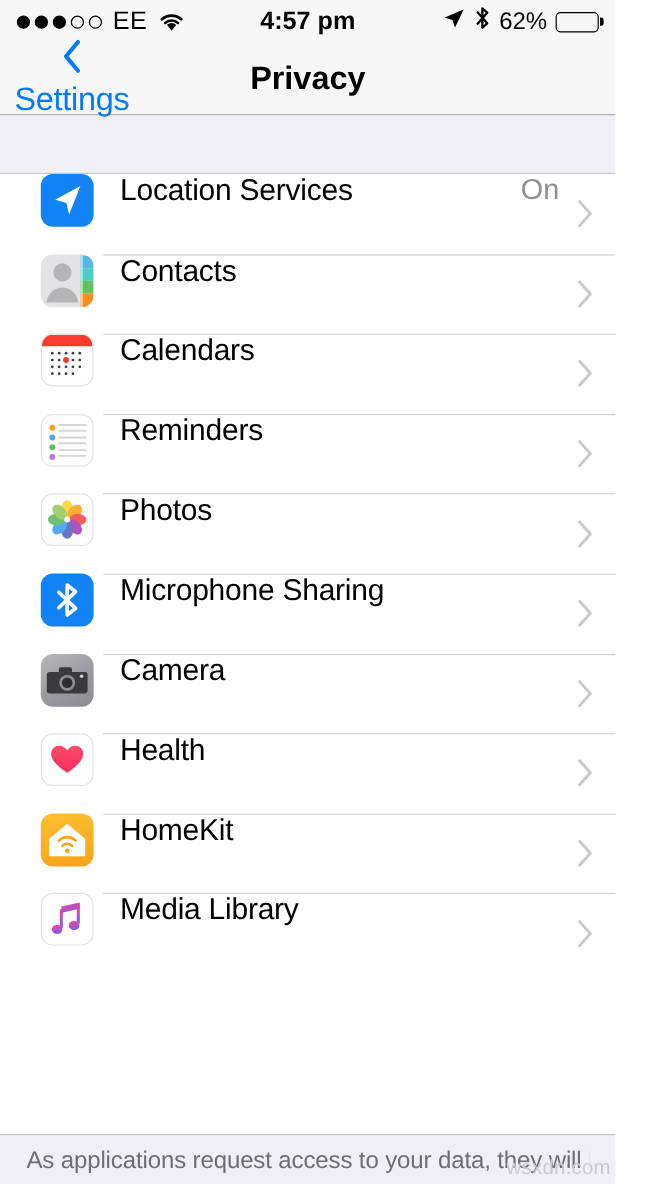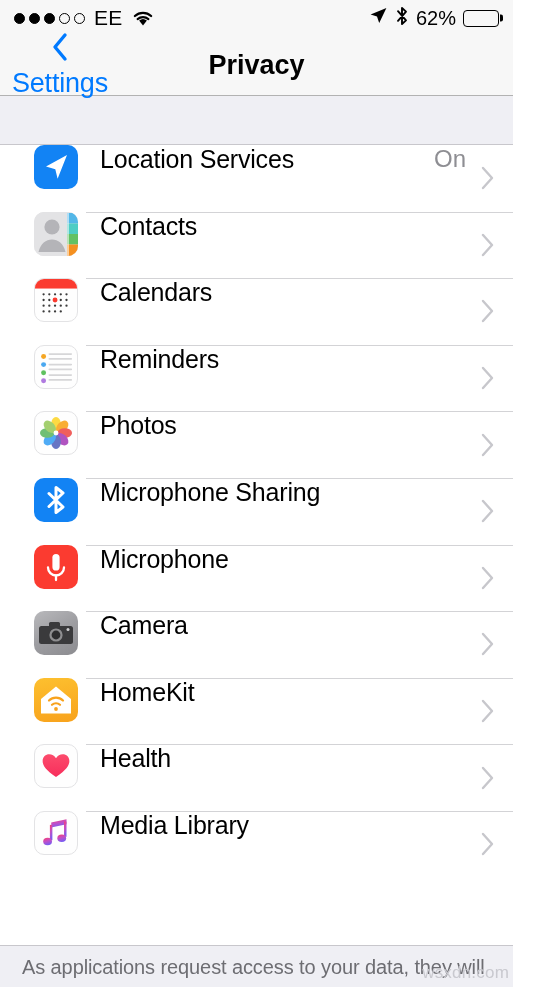--- a/index.html
+++ b/index.html
@@ -232,20 +232,21 @@
       <span class="carrier">EE</span>
       <span class="wifi">
         <svg width="22" height="17" viewBox="0 0 22 17">
           <path d="M11 15.6 L7.1 10.6 a6.4 6.4 0 0 1 7.8 0 Z" fill="#000"></path>
           <path d="M2.9 6.0 a12.2 12.2 0 0 1 16.2 0" stroke="#000" stroke-width="2.3" fill="none" stroke-linecap="round"></path>
           <path d="M5.6 9.1 a8.3 8.3 0 0 1 10.8 0" stroke="#000" stroke-width="2.1" fill="none" stroke-linecap="round"></path>
         </svg>
       </span>
     </div>
 
+    <div class="sb-center">4:57 pm</div>
 
     <div class="sb-right">
       <span>
         <svg width="19" height="19" viewBox="0 0 19 19">
           <path d="M17.4 2.0 L1.6 8.6 L8.0 10.6 L10.2 17.0 Z" fill="#000"></path>
         </svg>
       </span>
       <span>
         <svg width="14" height="20" viewBox="0 0 14 20">
           <path d="M3 5.2 L11 14.4 L7 18 V2 L11 5.6 L3 14.8" stroke="#000" stroke-width="1.9" fill="none" stroke-linejoin="round" stroke-linecap="round"></path>
@@ -406,68 +407,32 @@
       </div>
       <div class="row-label">Microphone Sharing</div>
       <div class="row-value"></div>
       <div class="row-chevron">
         <svg width="15" height="26" viewBox="0 0 15 26">
           <path d="M3 3 L12 13 L3 23" stroke="#c7c7cc" stroke-width="2.4" fill="none" stroke-linecap="round" stroke-linejoin="round"></path>
         </svg>
       </div>
     </div>
 
-    <div class="row">
-      <div class="row-icon ic-mic">
-        <svg class="ic-svg" viewBox="0 0 44 44">
-          <rect x="18.4" y="9" width="7.2" height="16.5" rx="3.6" fill="#ffffff"></rect>
-          <path d="M14 22.5 a8 8 0 0 0 16 0" stroke="#ffffff" stroke-width="2.3" fill="none" stroke-linecap="round"></path>
-          <line x1="22" y1="30.5" x2="22" y2="35" stroke="#ffffff" stroke-width="2.3" stroke-linecap="round"></line>
-        </svg>
-      </div>
-      <div class="row-label">Microphone</div>
-      <div class="row-value"></div>
-      <div class="row-chevron">
-        <svg width="15" height="26" viewBox="0 0 15 26">
-          <path d="M3 3 L12 13 L3 23" stroke="#c7c7cc" stroke-width="2.4" fill="none" stroke-linecap="round" stroke-linejoin="round"></path>
-        </svg>
-      </div>
-    </div>
 
     <div class="row">
       <div class="row-icon ic-camera">
         <svg class="ic-svg" viewBox="0 0 44 44">
           <rect x="5" y="15" width="34" height="18" rx="2.5" fill="#3a3a3c"></rect>
           <rect x="15" y="11" width="11" height="5" rx="1.5" fill="#3a3a3c"></rect>
           <circle cx="22" cy="24" r="6.6" fill="#8e8e90"></circle>
           <circle cx="22" cy="24" r="4.4" fill="#2d2d2f"></circle>
           <circle cx="34" cy="18.5" r="1.5" fill="#cfcfd1"></circle>
         </svg>
       </div>
       <div class="row-label">Camera</div>
-      <div class="row-value"></div>
-      <div class="row-chevron">
-        <svg width="15" height="26" viewBox="0 0 15 26">
-          <path d="M3 3 L12 13 L3 23" stroke="#c7c7cc" stroke-width="2.4" fill="none" stroke-linecap="round" stroke-linejoin="round"></path>
-        </svg>
-      </div>
-    </div>
-
-    <div class="row">
-      <div class="row-icon ic-homekit">
-        <svg class="ic-svg" viewBox="0 0 44 44">
-          <path d="M22 8.5 L37 21 V35.5 H7 V21 Z" fill="#ffffff"></path>
-          <g stroke="#f8a21c" stroke-width="2.2" fill="none" stroke-linecap="round">
-            <path d="M15 22.5 a10 10 0 0 1 14 0"></path>
-            <path d="M18 26.8 a6 6 0 0 1 8 0"></path>
-          </g>
-          <circle cx="22" cy="31" r="1.9" fill="#f8a21c"></circle>
-        </svg>
-      </div>
-      <div class="row-label">HomeKit</div>
       <div class="row-value"></div>
       <div class="row-chevron">
         <svg width="15" height="26" viewBox="0 0 15 26">
           <path d="M3 3 L12 13 L3 23" stroke="#c7c7cc" stroke-width="2.4" fill="none" stroke-linecap="round" stroke-linejoin="round"></path>
         </svg>
       </div>
     </div>
 
     <div class="row">
       <div class="row-icon ic-white">
@@ -475,20 +440,40 @@
           <defs>
             <linearGradient id="hgrad" x1="0" y1="0" x2="0" y2="1">
               <stop offset="0" stop-color="#fc4b6c"></stop>
               <stop offset="1" stop-color="#f72e5b"></stop>
             </linearGradient>
           </defs>
           <path d="M22 33.5 C10 25.5 8 20.5 8 16.8 C8 12.6 11.2 9.8 14.9 9.8 C17.8 9.8 20.4 11.4 22 13.8 C23.6 11.4 26.2 9.8 29.1 9.8 C32.8 9.8 36 12.6 36 16.8 C36 20.5 34 25.5 22 33.5 Z" fill="url(#hgrad)"></path>
         </svg>
       </div>
       <div class="row-label">Health</div>
+      <div class="row-value"></div>
+      <div class="row-chevron">
+        <svg width="15" height="26" viewBox="0 0 15 26">
+          <path d="M3 3 L12 13 L3 23" stroke="#c7c7cc" stroke-width="2.4" fill="none" stroke-linecap="round" stroke-linejoin="round"></path>
+        </svg>
+      </div>
+    </div>
+
+    <div class="row">
+      <div class="row-icon ic-homekit">
+        <svg class="ic-svg" viewBox="0 0 44 44">
+          <path d="M22 8.5 L37 21 V35.5 H7 V21 Z" fill="#ffffff"></path>
+          <g stroke="#f8a21c" stroke-width="2.2" fill="none" stroke-linecap="round">
+            <path d="M15 22.5 a10 10 0 0 1 14 0"></path>
+            <path d="M18 26.8 a6 6 0 0 1 8 0"></path>
+          </g>
+          <circle cx="22" cy="31" r="1.9" fill="#f8a21c"></circle>
+        </svg>
+      </div>
+      <div class="row-label">HomeKit</div>
       <div class="row-value"></div>
       <div class="row-chevron">
         <svg width="15" height="26" viewBox="0 0 15 26">
           <path d="M3 3 L12 13 L3 23" stroke="#c7c7cc" stroke-width="2.4" fill="none" stroke-linecap="round" stroke-linejoin="round"></path>
         </svg>
       </div>
     </div>
 
     <div class="row">
       <div class="row-icon ic-white">

